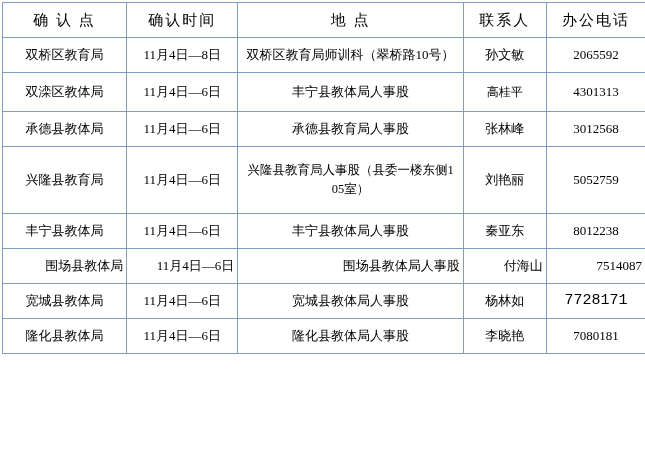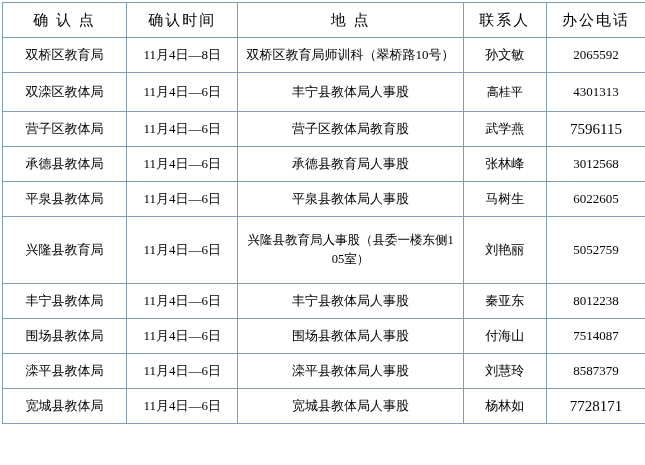--- a/index.html
+++ b/index.html
@@ -54,24 +54,24 @@
   tr.r1 td { height: 30px; }
   tr.r2 td { height: 34px; }
   tr.r2 td.col-person { font-size: 12px; line-height: 1.05; }
   tr.r3 td { height: 30px; }
   tr.r3 td.col-phone { font-size: 15px; }
   tr.r4 td { height: 30px; border-radius: 6px; }
   tr.r5 td { height: 30px; }
   tr.r6 td { height: 62px; }
   tr.r6 td.col-place { font-size: 12.5px; line-height: 1.5; padding-left: 8px; padding-right: 8px; }
   tr.r7 td { height: 30px; text-align: center; }
-  tr.r8 td { height: 30px; }
+  tr.r8 td { height: 30px; text-align: right; }
   tr.r9 td { height: 30px; }
   tr.r10 td { height: 30px; }
-  tr.r10 td.col-phone { font-size: 15px; }
+  tr.r10 td.col-phone { font-size: 15px; font-family: Liberation Mono, monospace; }
   tr.r11 td { height: 30px; }
 </style>
 </head>
 <body>
 
 <div id="sheet">
   <table class="grid">
     <colgroup>
       <col style="width:124px">
       <col style="width:111px">
@@ -96,40 +96,26 @@
         <td class="col-person">孙文敏</td>
         <td class="col-phone">2065592</td>
       </tr>
       <tr class="r2">
         <td class="col-org">双滦区教体局</td>
         <td class="col-time">11月4日—6日</td>
         <td class="col-place">丰宁县教体局人事股</td>
         <td class="col-person">高桂平</td>
         <td class="col-phone">4301313</td>
       </tr>
-      <tr class="r3">
-        <td class="col-org">营子区教体局</td>
-        <td class="col-time">11月4日—6日</td>
-        <td class="col-place">营子区教体局教育股</td>
-        <td class="col-person">武学燕</td>
-        <td class="col-phone">7596115</td>
-      </tr>
       <tr class="r4">
         <td class="col-org">承德县教体局</td>
         <td class="col-time">11月4日—6日</td>
         <td class="col-place">承德县教育局人事股</td>
         <td class="col-person">张林峰</td>
         <td class="col-phone">3012568</td>
-      </tr>
-      <tr class="r5">
-        <td class="col-org">平泉县教体局</td>
-        <td class="col-time">11月4日—6日</td>
-        <td class="col-place">平泉县教体局人事股</td>
-        <td class="col-person">马树生</td>
-        <td class="col-phone">6022605</td>
       </tr>
       <tr class="r6">
         <td class="col-org">兴隆县教育局</td>
         <td class="col-time">11月4日—6日</td>
         <td class="col-place">兴隆县教育局人事股（县委一楼东侧105室）</td>
         <td class="col-person">刘艳丽</td>
         <td class="col-phone">5052759</td>
       </tr>
       <tr class="r7">
         <td class="col-org">丰宁县教体局</td>
@@ -138,29 +124,29 @@
         <td class="col-person">秦亚东</td>
         <td class="col-phone">8012238</td>
       </tr>
       <tr class="r8">
         <td class="col-org">围场县教体局</td>
         <td class="col-time">11月4日—6日</td>
         <td class="col-place">围场县教体局人事股</td>
         <td class="col-person">付海山</td>
         <td class="col-phone">7514087</td>
       </tr>
-      <tr class="r9">
-        <td class="col-org">滦平县教体局</td>
-        <td class="col-time">11月4日—6日</td>
-        <td class="col-place">滦平县教体局人事股</td>
-        <td class="col-person">刘慧玲</td>
-        <td class="col-phone">8587379</td>
-      </tr>
       <tr class="r10">
         <td class="col-org">宽城县教体局</td>
         <td class="col-time">11月4日—6日</td>
         <td class="col-place">宽城县教体局人事股</td>
         <td class="col-person">杨林如</td>
         <td class="col-phone">7728171</td>
       </tr>
+      <tr class="r11">
+        <td class="col-org">隆化县教体局</td>
+        <td class="col-time">11月4日—6日</td>
+        <td class="col-place">隆化县教体局人事股</td>
+        <td class="col-person">李晓艳</td>
+        <td class="col-phone">7080181</td>
+      </tr>
     </tbody>
   </table>
 </div>
 
 </body></html>

